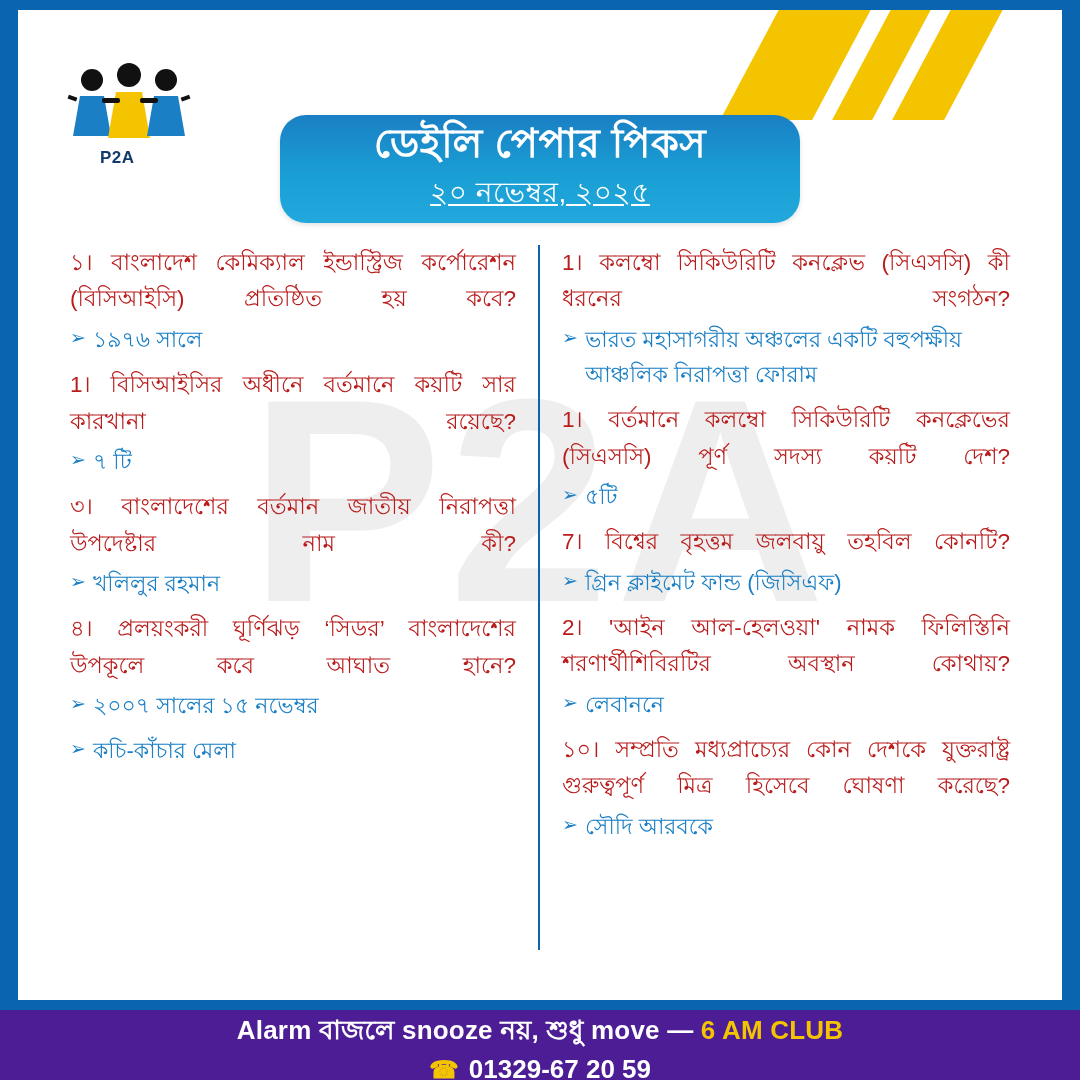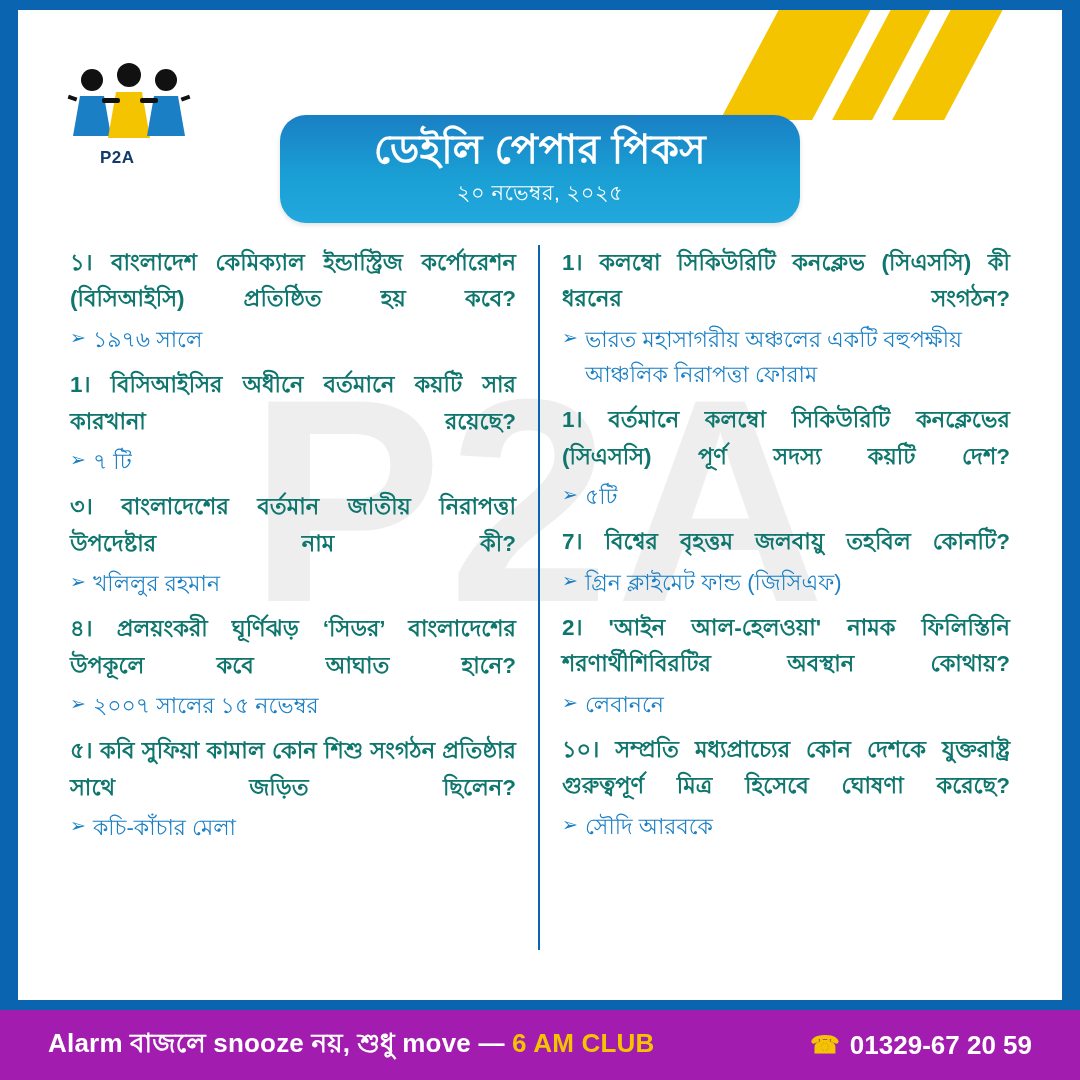--- a/index.html
+++ b/index.html
@@ -72,23 +72,24 @@
   }
   .title-main {
     color: #ffffff;
     font-size: 40px;
     font-weight: bold;
     letter-spacing: .5px;
     line-height: 1.1;
   }
   .title-sub {
     color: #ffffff;
-    font-size: 21px;
+    font-size: 28px;
     margin-top: 6px;
     letter-spacing: .5px;
+    text-decoration: underline;
   }
 
   
   .watermark {
     position: absolute;
     left: 0; right: 0;
     top: 360px;
     text-align: center;
     font-size: 290px;
     font-weight: bold;
@@ -107,26 +108,25 @@
     display: flex;
   }
   .col {
     width: 492px;
     padding: 0 22px 0 22px;
   }
   .col.left { border-right: 2px solid #0b64b0; }
 
   .qa { margin-bottom: 2px; }
   .q {
-    color: #0f766e;
+    color: #b91c1c;
     font-size: 22.5px;
     line-height: 1.62;
     text-align: justify;
     text-align-last: justify;
-    font-weight: bold;
   }
   .a {
     color: #1a7fc4;
     font-size: 22px;
     line-height: 1.6;
     margin: 4px 0 10px 0;
     display: flex;
     gap: 7px;
     align-items: flex-start;
   }
@@ -136,25 +136,26 @@
     line-height: 1.65;
     flex: 0 0 auto;
   }
   .a .atext { flex: 1 1 auto; }
 
   
   .footer {
     position: absolute;
     left: 0; right: 0; bottom: 0;
     height: 70px;
-    background: #a21caf;
+    background: #4c1d95;
     display: flex;
     align-items: center;
     justify-content: space-between;
     padding: 0 48px;
+    flex-direction: column;
   }
   .footer-left {
     color: #ffffff;
     font-size: 26px;
     font-weight: bold;
     letter-spacing: .2px;
   }
   .footer-left .club { color: #f5c400; }
   .footer-right {
     color: #ffffff;
@@ -228,21 +229,20 @@
           </div>
         </div>
         <div class="qa">
           <div class="q">৪। প্রলয়ংকরী ঘূর্ণিঝড় ‘সিডর’ বাংলাদেশের উপকূলে কবে আঘাত হানে?</div>
           <div class="a">
             <span class="arrow">➢</span>
             <span class="atext">২০০৭ সালের ১৫ নভেম্বর</span>
           </div>
         </div>
         <div class="qa">
-          <div class="q">৫। কবি সুফিয়া কামাল কোন শিশু সংগঠন প্রতিষ্ঠার সাথে জড়িত ছিলেন?</div>
           <div class="a">
             <span class="arrow">➢</span>
             <span class="atext">কচি-কাঁচার মেলা</span>
           </div>
         </div>
       </div>
 
       <div class="col right">
         <div class="qa">
           <div class="q">1। কলম্বো সিকিউরিটি কনক্লেভ (সিএসসি) কী ধরনের সংগঠন?</div>

